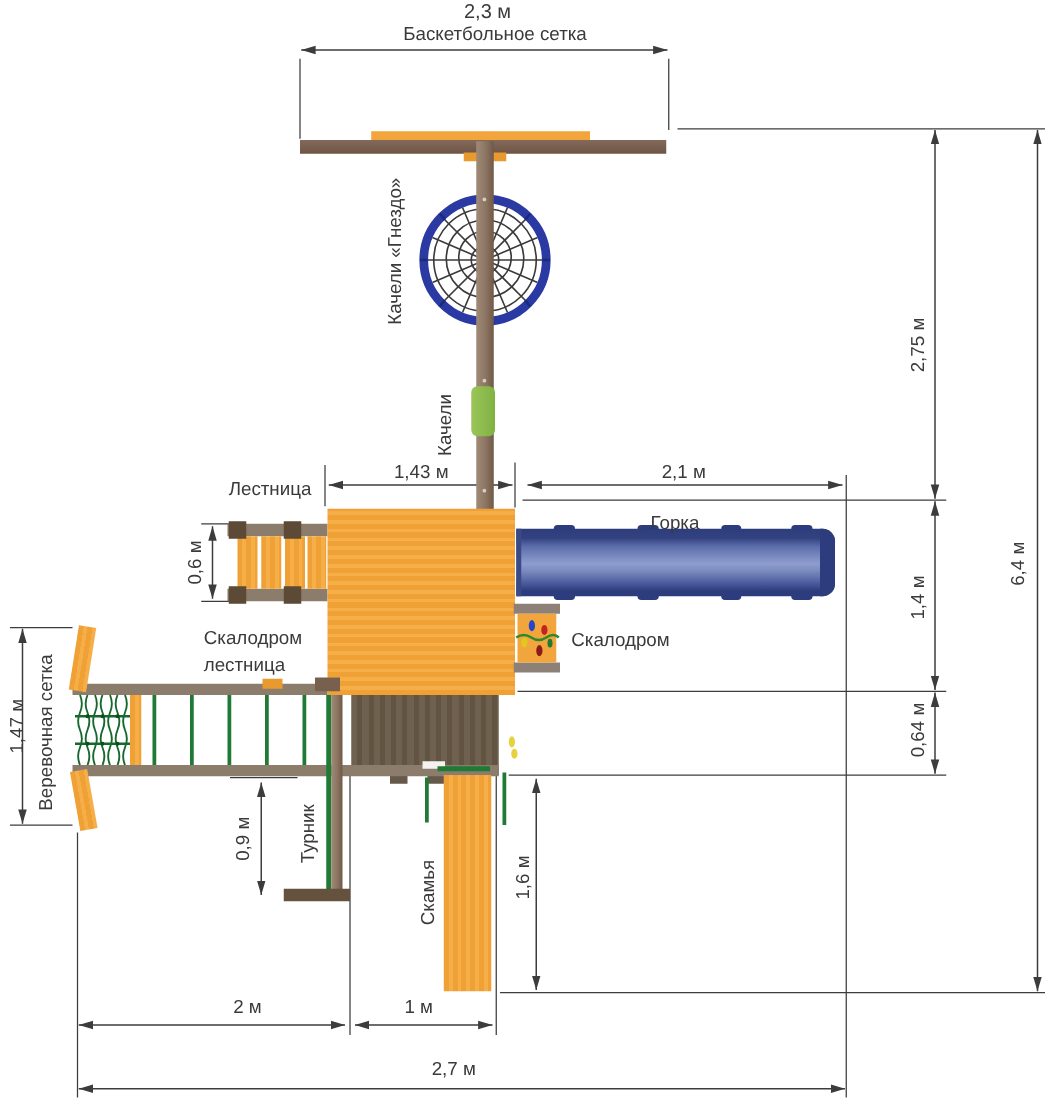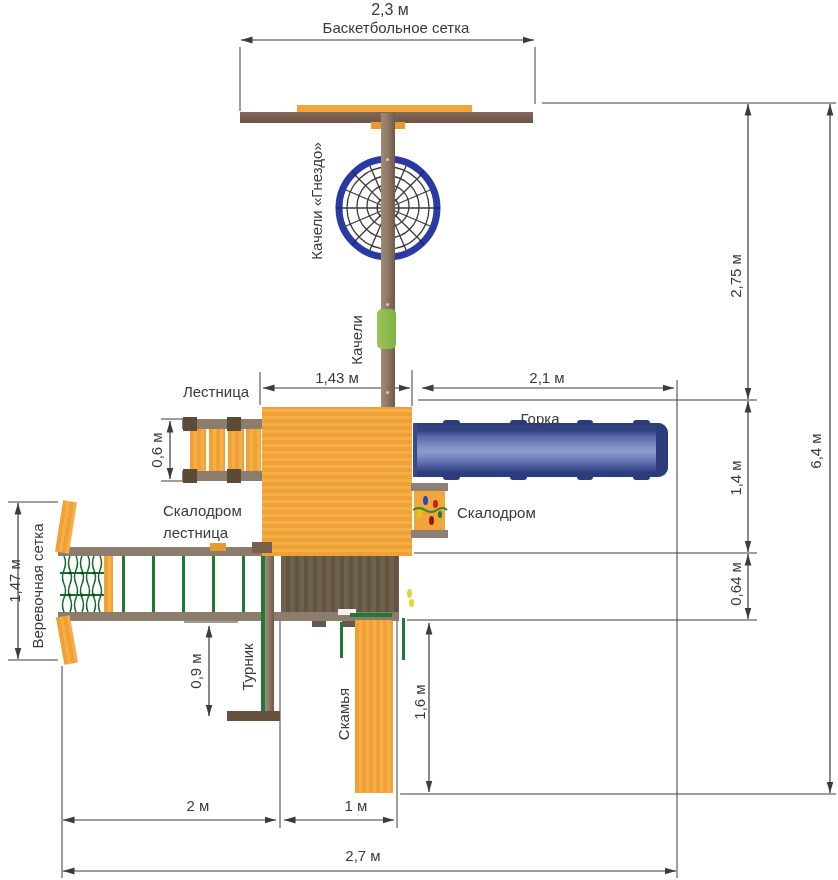--- a/index.html
+++ b/index.html
@@ -232,16 +232,16 @@
   <div class="lbl" style="left:457px;top:505px;">Скалодром</div>
 
   <div class="vlbl" style="left:37px;top:586px;">Веревочная сетка</div>
   <div class="vlbl" style="left:14px;top:581px;">1,47 м</div>
   <div class="vlbl" style="left:195px;top:671px;">0,9 м</div>
   <div class="vlbl" style="left:247px;top:667px;">Турник</div>
   <div class="vlbl" style="left:343px;top:714px;">Скамья</div>
   <div class="vlbl" style="left:419px;top:702px;">1,6 м</div>
 
   <div class="lbl center" style="left:170px;top:798px;margin-left:28px;">2 м</div>
-  <div class="lbl center" style="left:356px;top:798px;">1 м</div>
+  <div class="lbl center" style="left:335px;top:798px;">1 м</div>
   <div class="lbl center" style="left:363px;top:848px;">2,7 м</div>
 
 </div>
 
 </body></html>

